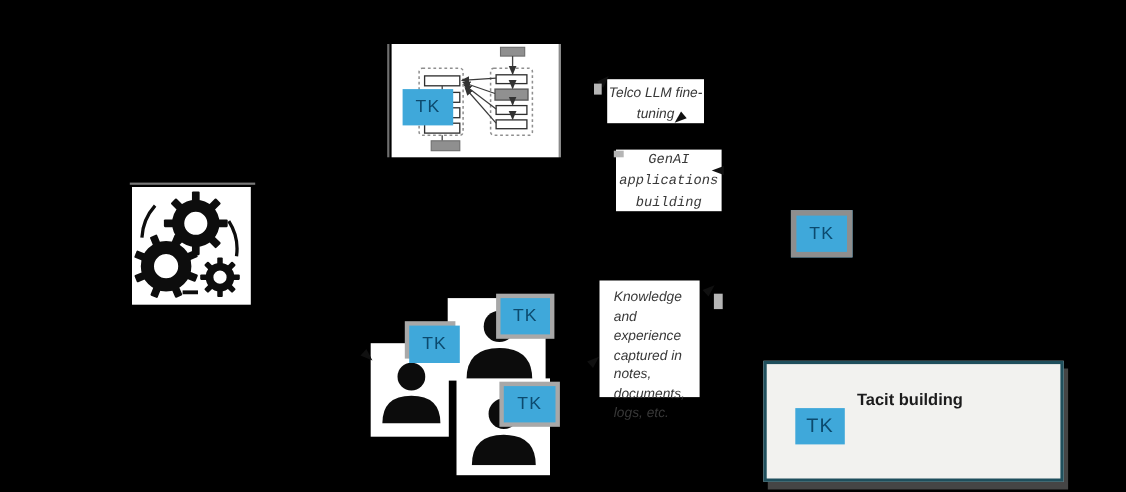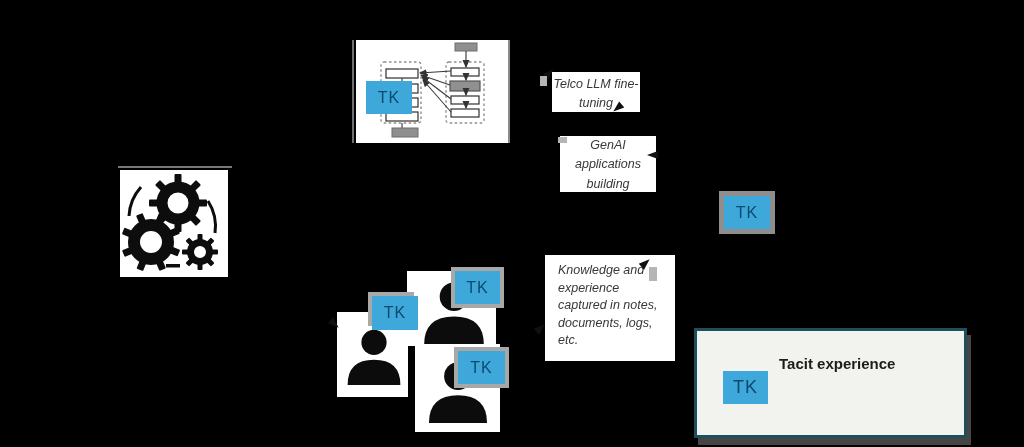--- a/index.html
+++ b/index.html
@@ -149,21 +149,21 @@
         <path d="M88,31 A47,47 0 0 1 95,63" fill="none" stroke="#0d0d0d" stroke-width="3"></path>
         <rect x="46" y="94" width="14" height="3.5"></rect>
       </g>
     </svg>
   </div>
 
   <div class="abs note center" style="left:552px;top:72px;width:88px;height:40px;padding-top:3px;">
     <span>Telco LLM fine-tuning</span>
   </div>
 
-  <div class="abs note center" style="left:560px;top:136px;width:96px;height:56px;padding-top:0;">
+  <div class="abs note center" style="left:560px;top:136px;width:96px;height:56px;padding-top:0;font-family:Liberation Mono, monospace;">
     <span>GenAI applications building</span>
   </div>
 
   <div class="abs tk" style="left:719px;top:191px;width:56px;height:43px;border:5px solid #8e8e8e;">
     <span>TK</span>
   </div>
 
   <div class="abs pbox" style="left:337px;top:312px;width:71px;height:85px;">
     <svg style="left:5px;top:13px;" width="64" height="60" viewBox="0 0 100 100">
       <circle cx="50" cy="29" r="21" fill="#0c0c0c"></circle>
@@ -185,30 +185,30 @@
   <div class="abs tk sh-tl" style="left:372px;top:296px;width:46px;height:34px;">
     <span>TK</span>
   </div>
   <div class="abs tk ring" style="left:455px;top:271px;width:45px;height:33px;">
     <span>TK</span>
   </div>
   <div class="abs tk ring" style="left:458px;top:351px;width:47px;height:33px;">
     <span>TK</span>
   </div>
 
-  <div class="abs note" style="left:545px;top:255px;width:130px;height:106px;padding:7px 6px 0 13px;line-height:1.4;">
+  <div class="abs note" style="left:545px;top:255px;width:91px;height:106px;padding:7px 6px 0 13px;line-height:1.4;">
     <span>Knowledge and experience captured in notes, documents, logs, etc.</span>
   </div>
 
   <div class="abs legend" style="left:694px;top:328px;width:273px;height:110px;">
     <div class="abs tk" style="left:26px;top:40px;width:45px;height:33px;">
       <span>TK</span>
     </div>
     <div class="abs" style="left:82px;top:24px;width:178px;">
-      <div class="title">Tacit experience</div>
+      <div class="title">Tacit building</div>
     </div>
   </div>
 
   <div class="abs ah" style="left:544px;top:69px;transform:rotate(-45deg);"></div>
   <div class="abs smudge" style="left:540px;top:76px;width:7px;height:10px;"></div>
   <div class="abs ah" style="left:612px;top:104px;transform:rotate(140deg);"></div>
   <div class="abs smudge" style="left:558px;top:137px;width:9px;height:6px;"></div>
   <div class="abs ah" style="left:647px;top:151px;transform:rotate(180deg);"></div>
   <div class="abs ah" style="left:640px;top:259px;transform:rotate(-42deg);"></div>
   <div class="abs smudge" style="left:649px;top:267px;width:8px;height:14px;"></div>

